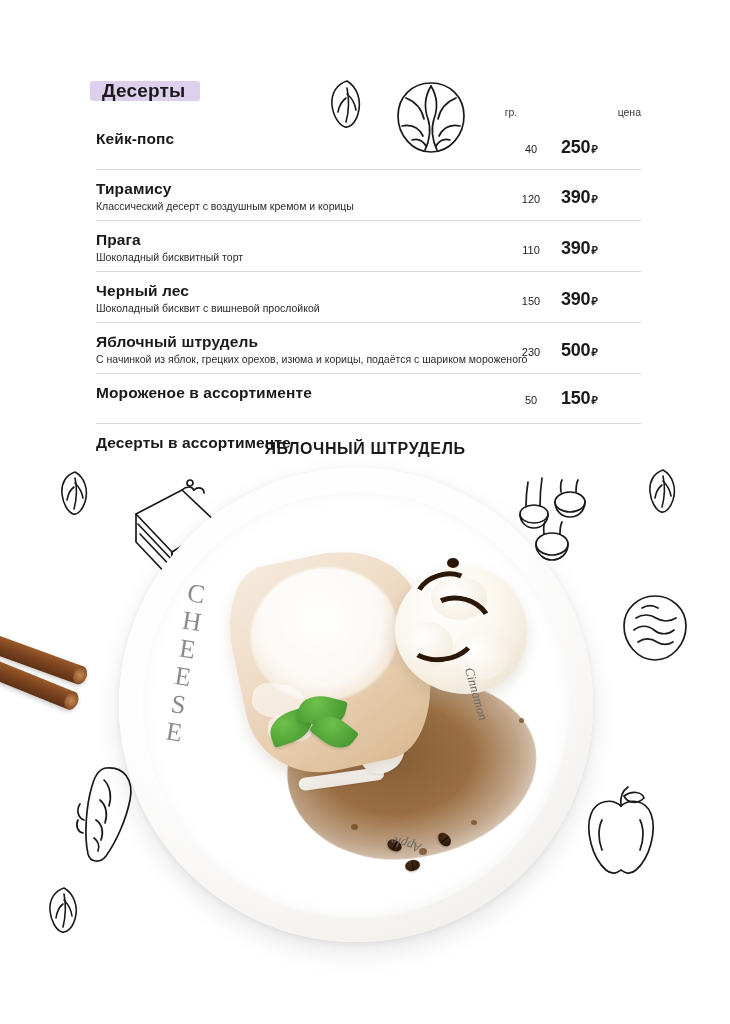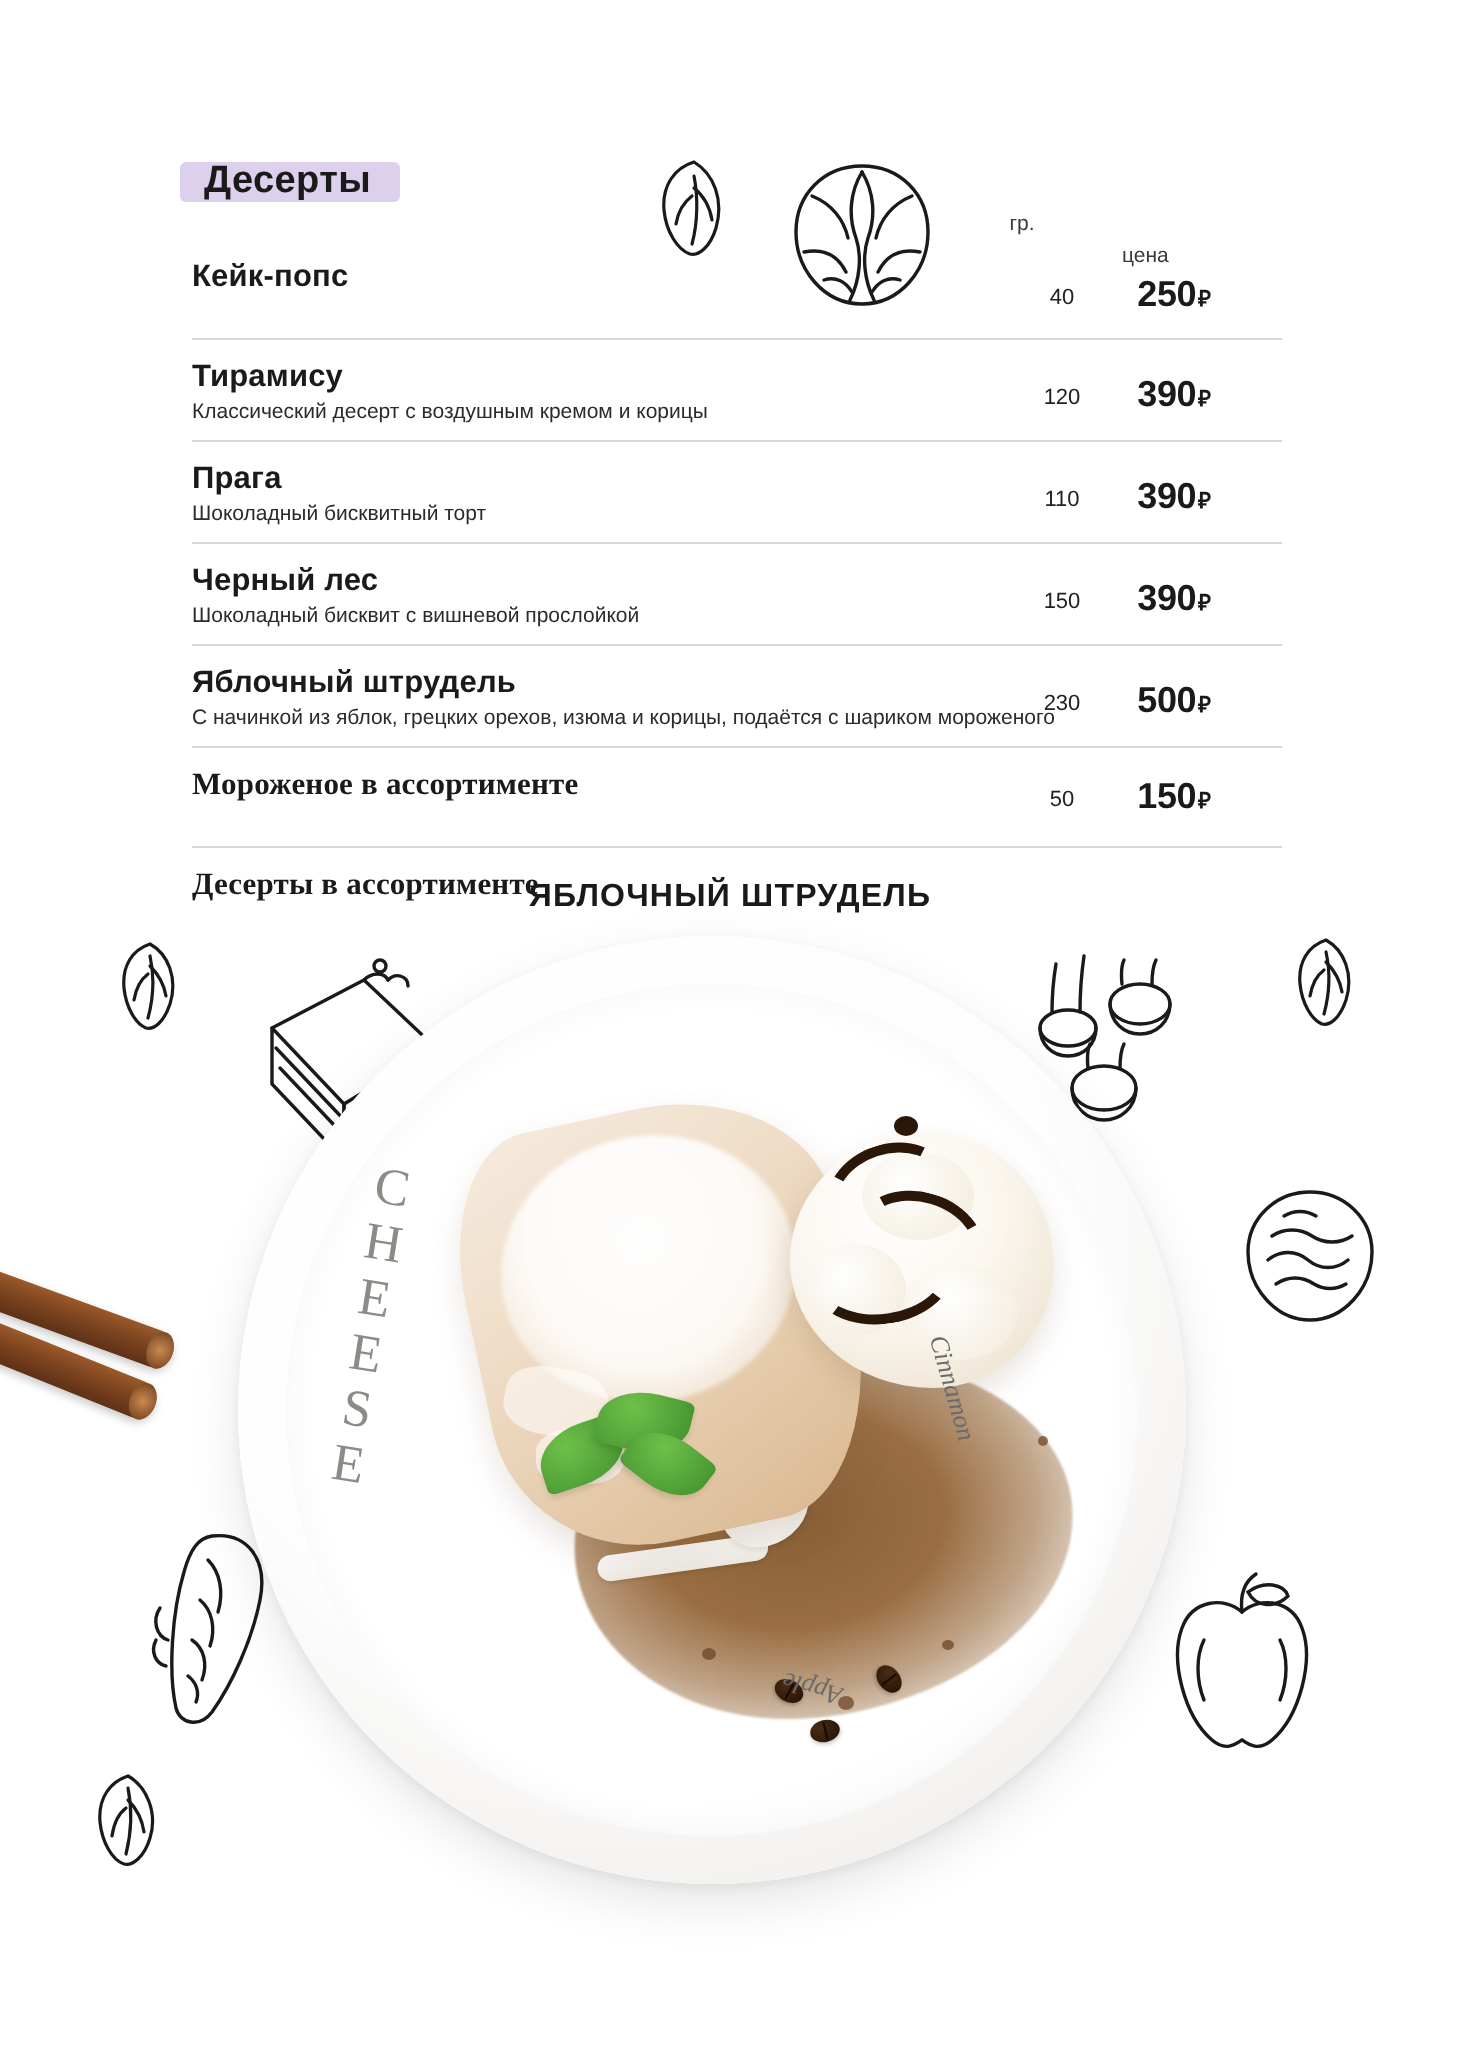--- a/index.html
+++ b/index.html
@@ -51,21 +51,21 @@
     position: absolute;
     right: 0;
     top: 26px;
     width: 160px;
     display: flex;
     justify-content: space-between;
     font-size: 10.5px;
     color: #3a3a3a;
   }
   .col-heads .h-gr { width: 60px; text-align: center; }
-  .col-heads .h-price { width: 80px; text-align: left; margin-top: 16px; }
+  .col-heads .h-price { width: 80px; text-align: right; }
 
   .item {
     position: relative;
     padding: 0 0 7px 0;
     min-height: 34px;
   }
   .item-sep {
     position: absolute;
     left: 0;
     right: 0;
@@ -91,35 +91,35 @@
     position: absolute;
     right: 80px;
     top: 14px;
     width: 60px;
     text-align: center;
     font-size: 11px;
     color: #222;
   }
   .item-price {
     position: absolute;
-    right: 14px;
+    right: 0;
     top: 8px;
     width: 80px;
-    text-align: center;
+    text-align: left;
     font-size: 18px;
     font-weight: bold;
     letter-spacing: -0.2px;
   }
   .item-price .cur {
     font-size: 11px;
     font-weight: bold;
     vertical-align: baseline;
     margin-left: 1px;
   }
-  .item.no-desc .item-name { margin-bottom: 8px; font-family: Liberation Serif, serif; }
+  .item.no-desc .item-name { margin-bottom: 8px; }
   .item.no-desc .item-weight { top: 11px; }
   .item.no-desc .item-price { top: 5px; }
 
   
   .doodle {
     position: absolute;
     pointer-events: none;
   }
   .doodle svg { display: block; overflow: visible; }
 

